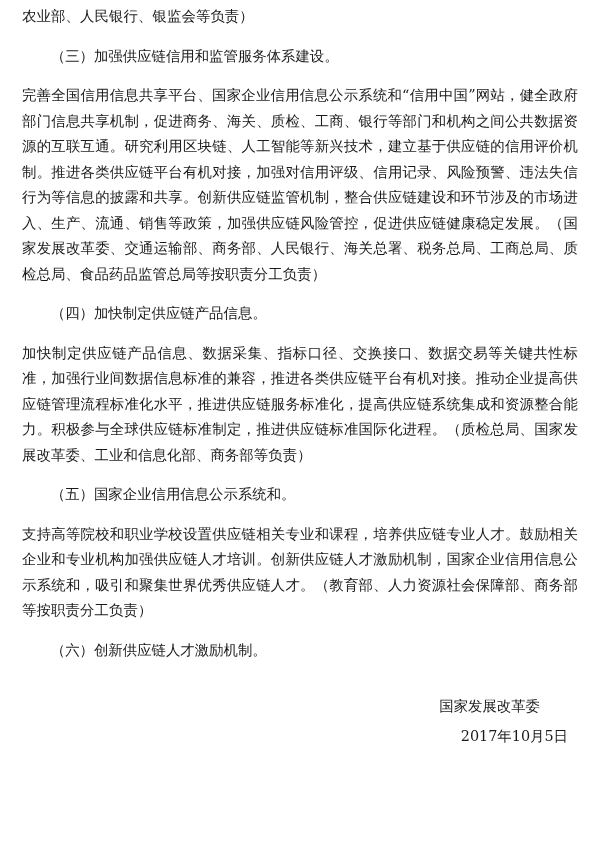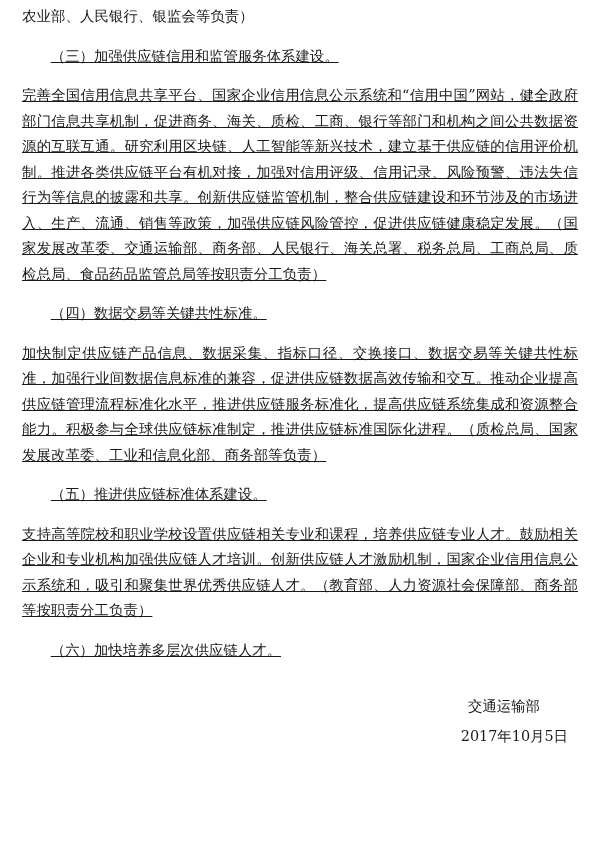--- a/index.html
+++ b/index.html
@@ -34,21 +34,20 @@
     margin-bottom: 14px;
   }
   .heading {
     font-size: 14.4px;
     line-height: 25.5px;
     text-indent: 2em;
     margin: 0 0 14px 0;
   }
   .block {
     margin-bottom: 14px;
-    text-decoration: underline;
   }
   .sign {
     font-size: 14.4px;
     line-height: 26px;
     text-align: right;
     margin: 0;
     padding-right: 38px;
   }
   .sign-date {
     font-size: 14.4px;
@@ -70,31 +69,31 @@
 <div class="page">
 
   <p class="para first">农业部、人民银行、银监会等负责）</p>
 
   <div class="block">
     <p class="heading">（三）加强供应链信用和监管服务体系建设。</p>
     <p class="para">完善全国信用信息共享平台、国家企业信用信息公示系统和“信用中国”网站，健全政府部门信息共享机制，促进商务、海关、质检、工商、银行等部门和机构之间公共数据资源的互联互通。研究利用区块链、人工智能等新兴技术，建立基于供应链的信用评价机制。推进各类供应链平台有机对接，加强对信用评级、信用记录、风险预警、违法失信行为等信息的披露和共享。创新供应链监管机制，整合供应链建设和环节涉及的市场进入、生产、流通、销售等政策，加强供应链风险管控，促进供应链健康稳定发展。（国家发展改革委、交通运输部、商务部、人民银行、海关总署、税务总局、工商总局、质检总局、食品药品监管总局等按职责分工负责）</p>
   </div>
 
   <div class="block">
-    <p class="heading">（四）数据交易等关键共性标准。</p>
-    <p class="para">加快制定供应链产品信息、数据采集、指标口径、交换接口、数据交易等关键共性标准，加强行业间数据信息标准的兼容，促进供应链数据高效传输和交互。推动企业提高供应链管理流程标准化水平，推进供应链服务标准化，提高供应链系统集成和资源整合能力。积极参与全球供应链标准制定，推进供应链标准国际化进程。（质检总局、国家发展改革委、工业和信息化部、商务部等负责）</p>
+    <p class="heading">（四）加快制定供应链产品信息。</p>
+    <p class="para">加快制定供应链产品信息、数据采集、指标口径、交换接口、数据交易等关键共性标准，加强行业间数据信息标准的兼容，推进各类供应链平台有机对接。推动企业提高供应链管理流程标准化水平，推进供应链服务标准化，提高供应链系统集成和资源整合能力。积极参与全球供应链标准制定，推进供应链标准国际化进程。（质检总局、国家发展改革委、工业和信息化部、商务部等负责）</p>
   </div>
 
   <div class="block">
-    <p class="heading">（五）推进供应链标准体系建设。</p>
+    <p class="heading">（五）国家企业信用信息公示系统和。</p>
     <p class="para">支持高等院校和职业学校设置供应链相关专业和课程，培养供应链专业人才。鼓励相关企业和专业机构加强供应链人才培训。创新供应链人才激励机制，国家企业信用信息公示系统和，吸引和聚集世界优秀供应链人才。（教育部、人力资源社会保障部、商务部等按职责分工负责）</p>
   </div>
 
   <div class="block">
-    <p class="heading">（六）加快培养多层次供应链人才。</p>
+    <p class="heading">（六）创新供应链人才激励机制。</p>
   </div>
 
   <div class="spacer-sign"></div>
-  <p class="sign">交通运输部</p>
+  <p class="sign">国家发展改革委</p>
   <div class="spacer-date"></div>
   <p class="sign-date">2017年10月5日</p>
 
 </div>
 
 </body></html>

